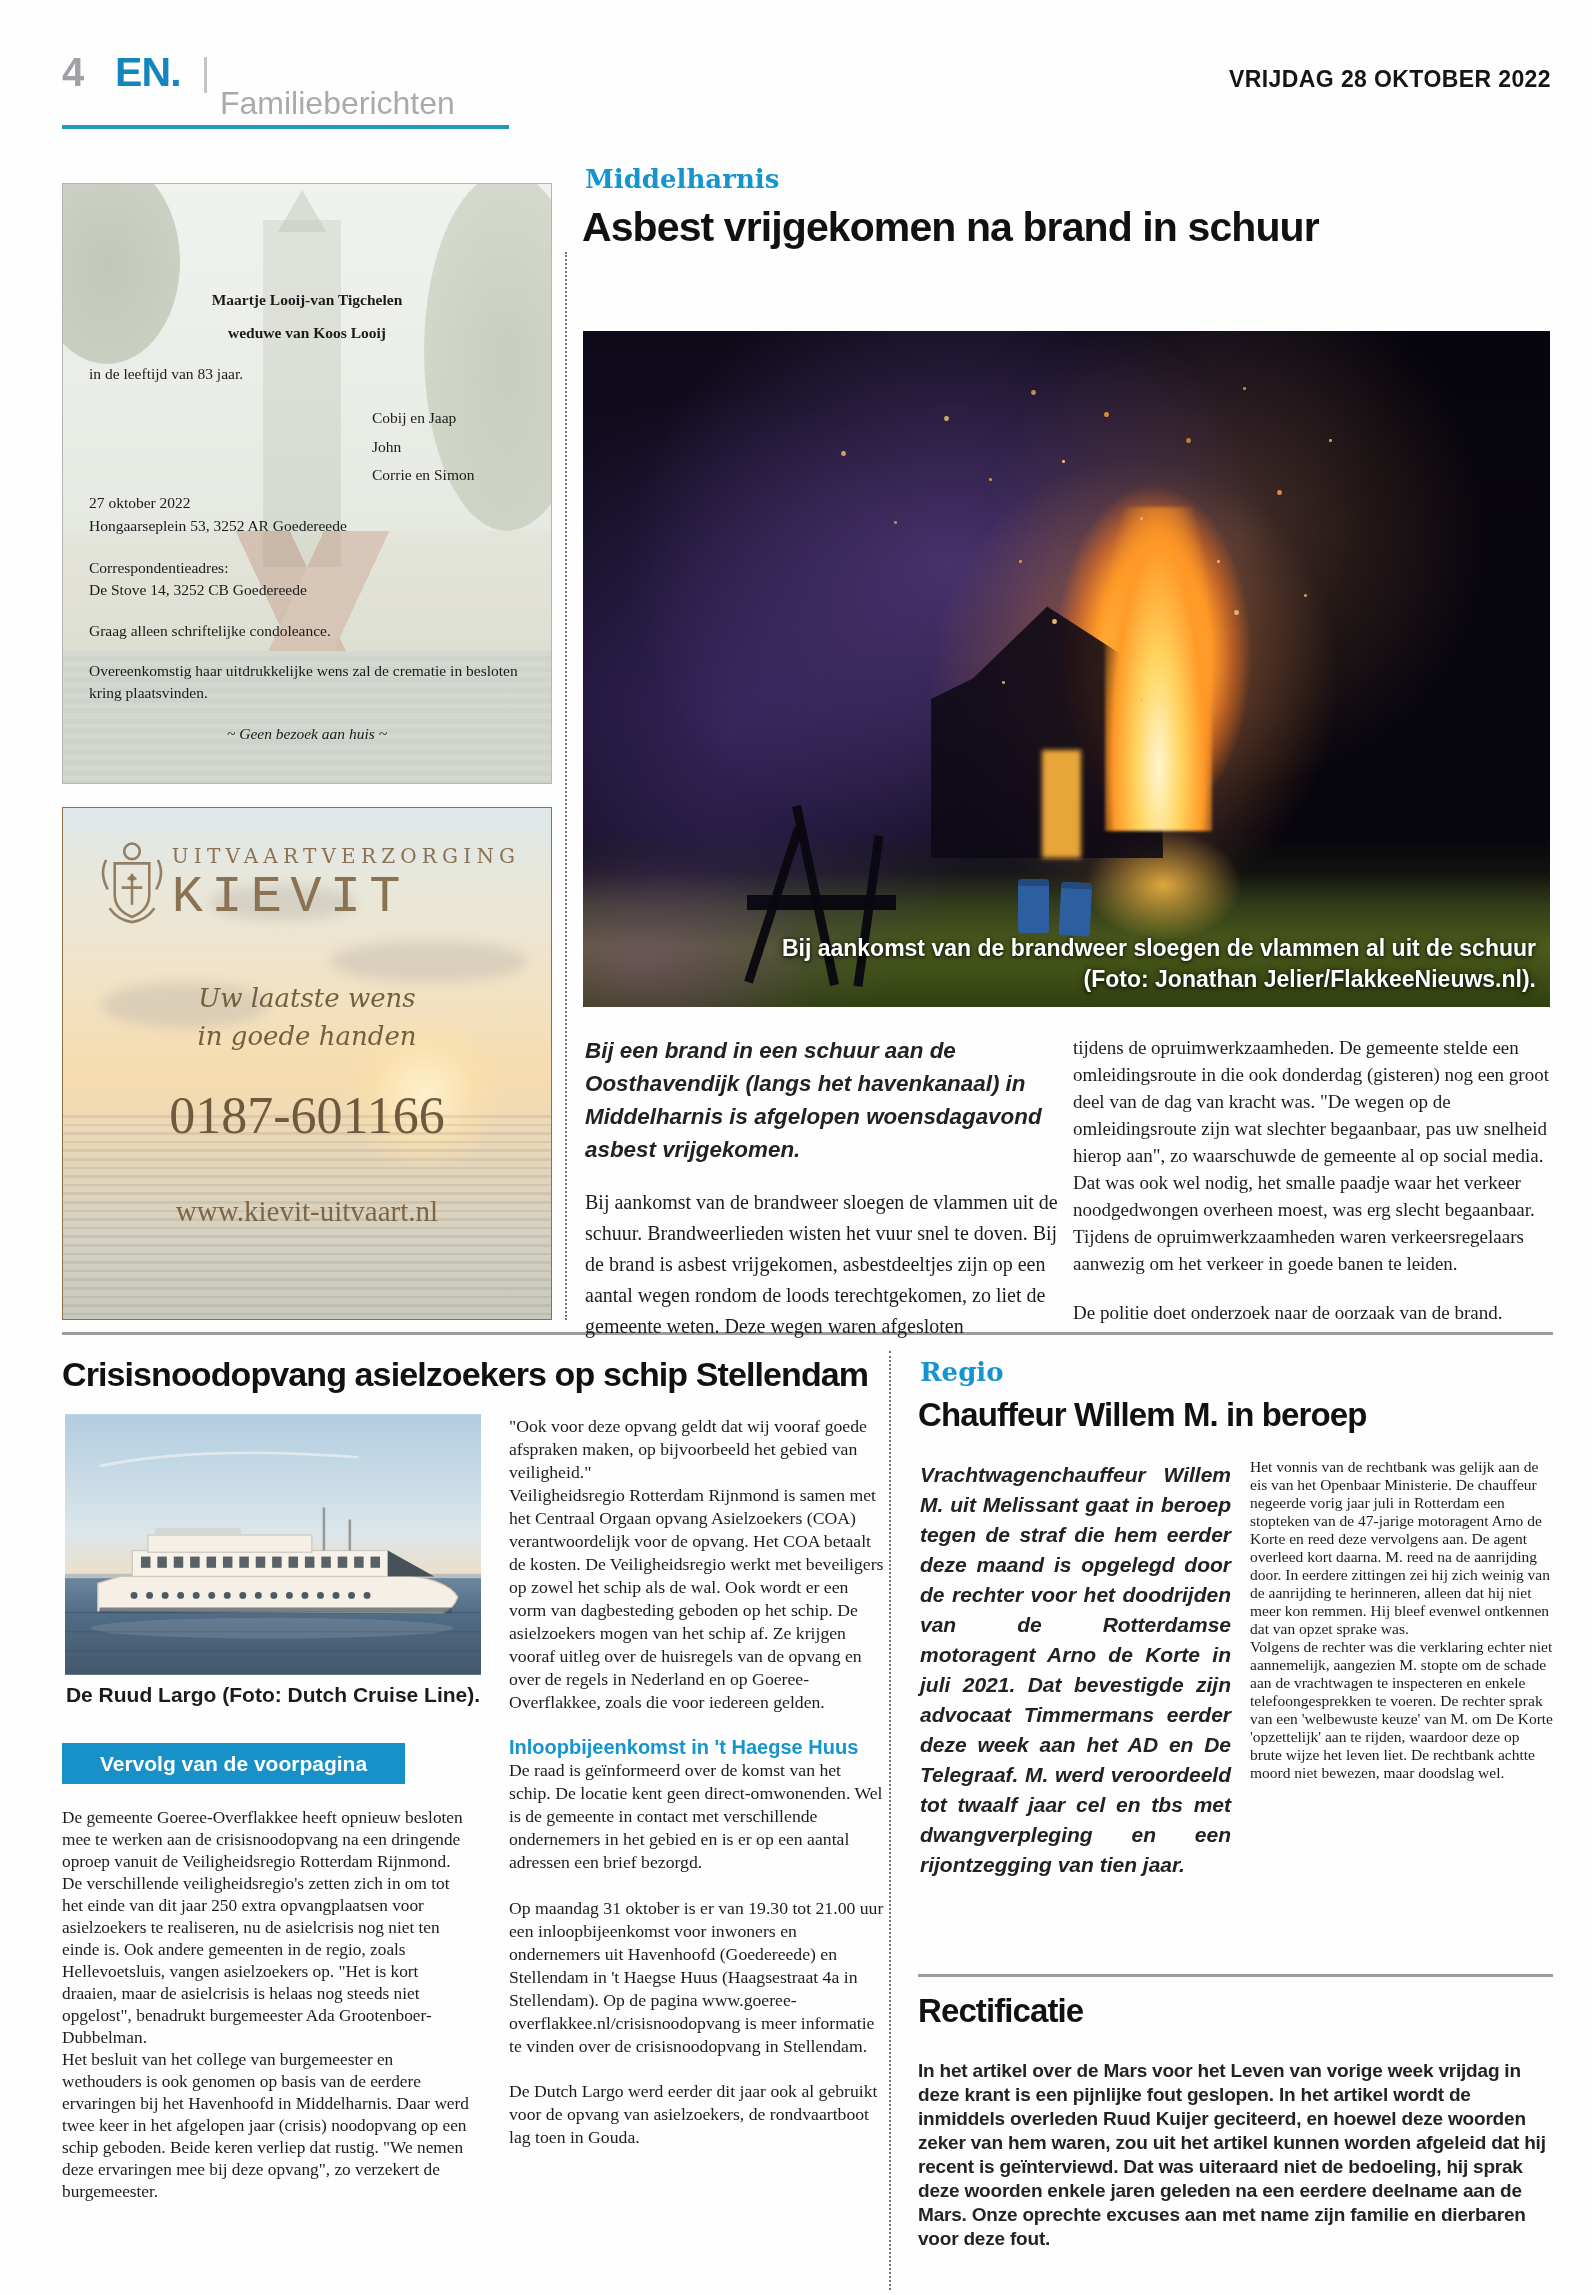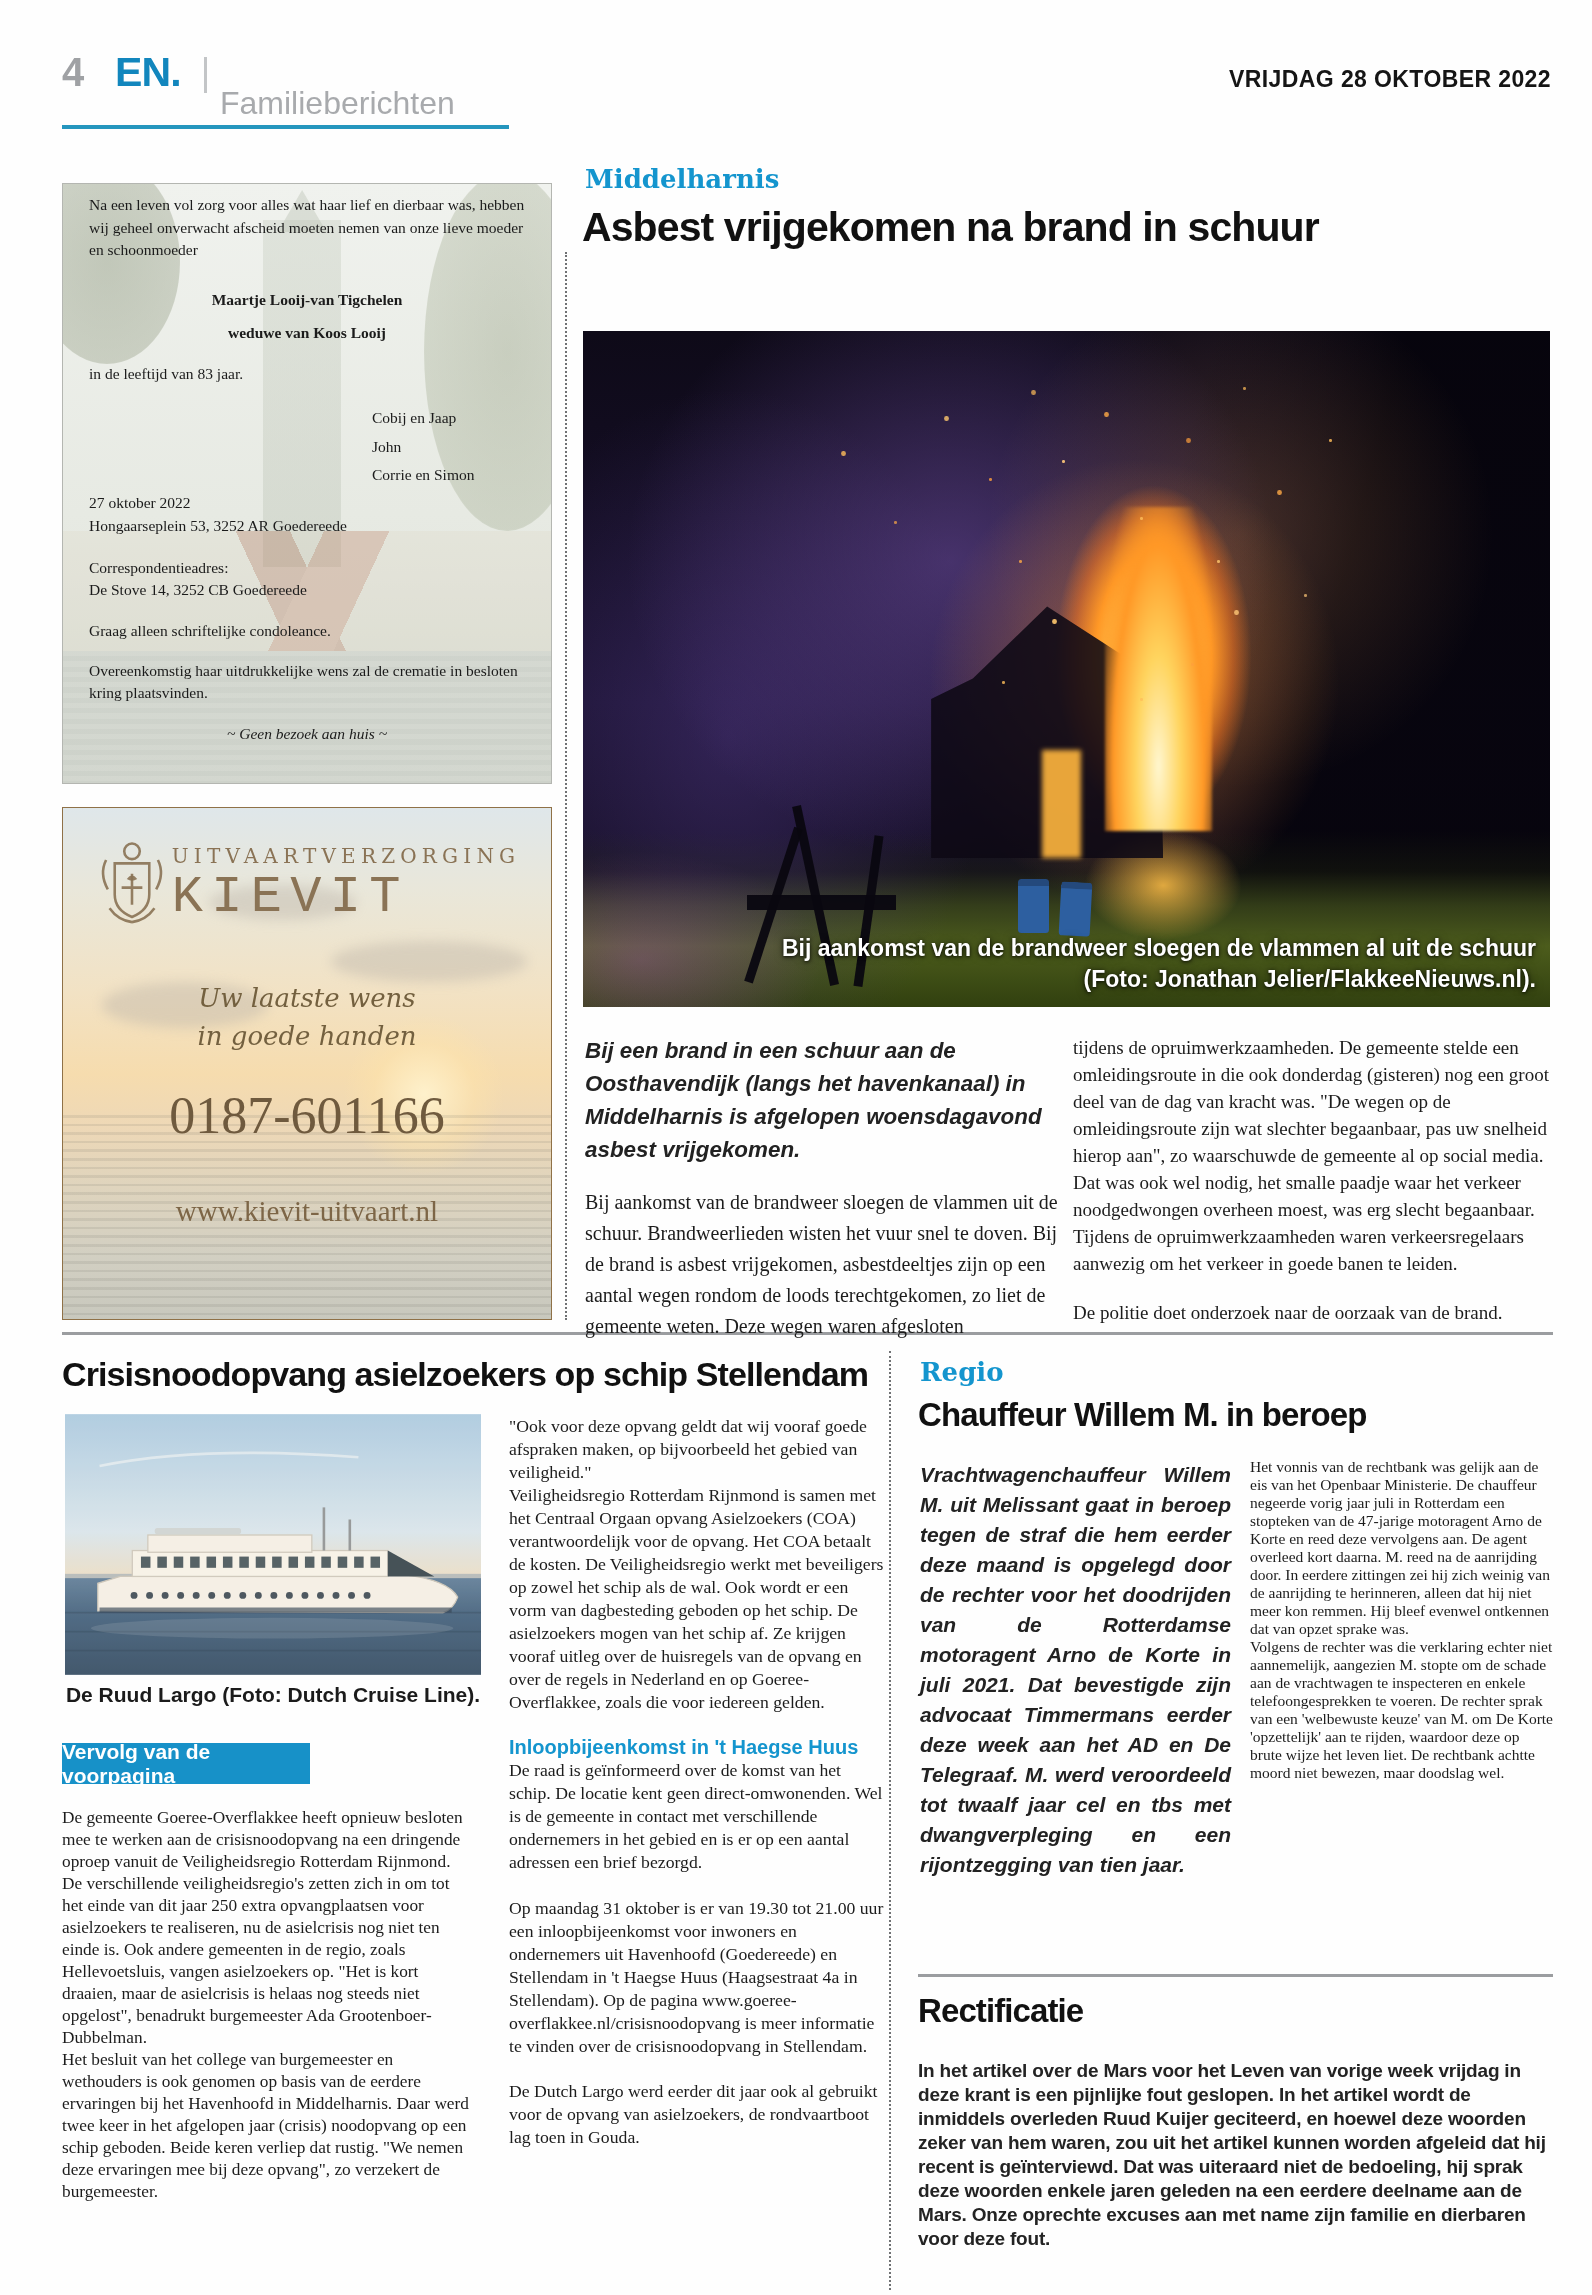--- a/index.html
+++ b/index.html
@@ -125,21 +125,20 @@
 
   <div class="abs obit" style="left:62px;top:183px;">
     <div class="bg">
       <div class="treeL"></div>
         <div class="treeR"></div>
       <div class="tower"></div>
         <div class="spire"></div>
       <div class="roofs"></div>
         <div class="water"></div>
     </div>
-    <div class="abs txt" style="top:10.4px;">Na een leven vol zorg voor alles wat haar lief en dierbaar was, hebben wij geheel onverwacht afscheid moeten nemen van onze lieve moeder en schoonmoeder</div>
     <div class="abs txt obit-name" style="top:105px;">Maartje Looij-van Tigchelen</div>
     <div class="abs txt obit-sub" style="top:138px;">weduwe van Koos Looij</div>
     <div class="abs txt" style="top:179px;">in de leeftijd van 83 jaar.</div>
     <div class="abs txt" style="top:220px;left:309px;line-height:28.5px;">
       <div>Cobij en Jaap</div>
       <div>John</div>
       <div>Corrie en Simon</div>
     </div>
     <div class="abs txt" style="top:308px;">27 oktober 2022</div>
     <div class="abs txt" style="top:331px;">Hongaarseplein 53, 3252 AR  Goedereede</div>
@@ -277,21 +276,21 @@
             <circle cx="332" cy="210" r="4"></circle>
             <circle cx="350" cy="210" r="4"></circle>
         </g>
         <rect x="40" y="224" width="408" height="6" fill="#22384e" opacity="0.65"></rect>
       </g>
       <rect width="482" height="302" fill="#ffd9a8" opacity="0.10"></rect>
     </svg>
   </div>
   <div class="abs ship-cap" style="left:65px;top:1683px;width:416px;">De Ruud Largo (Foto: Dutch Cruise Line).</div>
 
-  <div class="abs bluebox" style="left:62px;top:1743px;width:248px;height:41px;">
+  <div class="abs bluebox" style="left:62px;top:1743px;width:343px;height:41px;">
     <span>Vervolg van de voorpagina</span>
   </div>
 
   <div class="abs" style="left:62px;top:1807px;width:407px;">
     <div class="ser" style="font-size:17.3px;line-height:22px;">De gemeente Goeree-Overflakkee heeft opnieuw besloten mee te werken aan de crisisnoodopvang na een dringende oproep vanuit de Veiligheidsregio Rotterdam Rijnmond. De verschillende veiligheidsregio's zetten zich in om tot het einde van dit jaar 250 extra opvangplaatsen voor asielzoekers te realiseren, nu de asielcrisis nog niet ten einde is. Ook andere gemeenten in de regio, zoals Hellevoetsluis, vangen asielzoekers op. "Het is kort draaien, maar de asielcrisis is helaas nog steeds niet opgelost", benadrukt burgemeester Ada Grootenboer-Dubbelman.</div>
     <div class="ser" style="font-size:17.3px;line-height:22px;">Het besluit van het college van burgemeester en wethouders is ook genomen op basis van de eerdere ervaringen bij het Havenhoofd in Middelharnis. Daar werd twee keer in het afgelopen jaar (crisis) noodopvang op een schip geboden. Beide keren verliep dat rustig. "We nemen deze ervaringen mee bij deze opvang", zo verzekert de burgemeester.</div>
   </div>
 
   <div class="abs" style="left:509px;top:1415px;width:376px;">
     <div class="ser" style="font-size:17.7px;line-height:23px;">"Ook voor deze opvang geldt dat wij vooraf goede afspraken maken, op bijvoorbeeld het gebied van veiligheid."</div>

